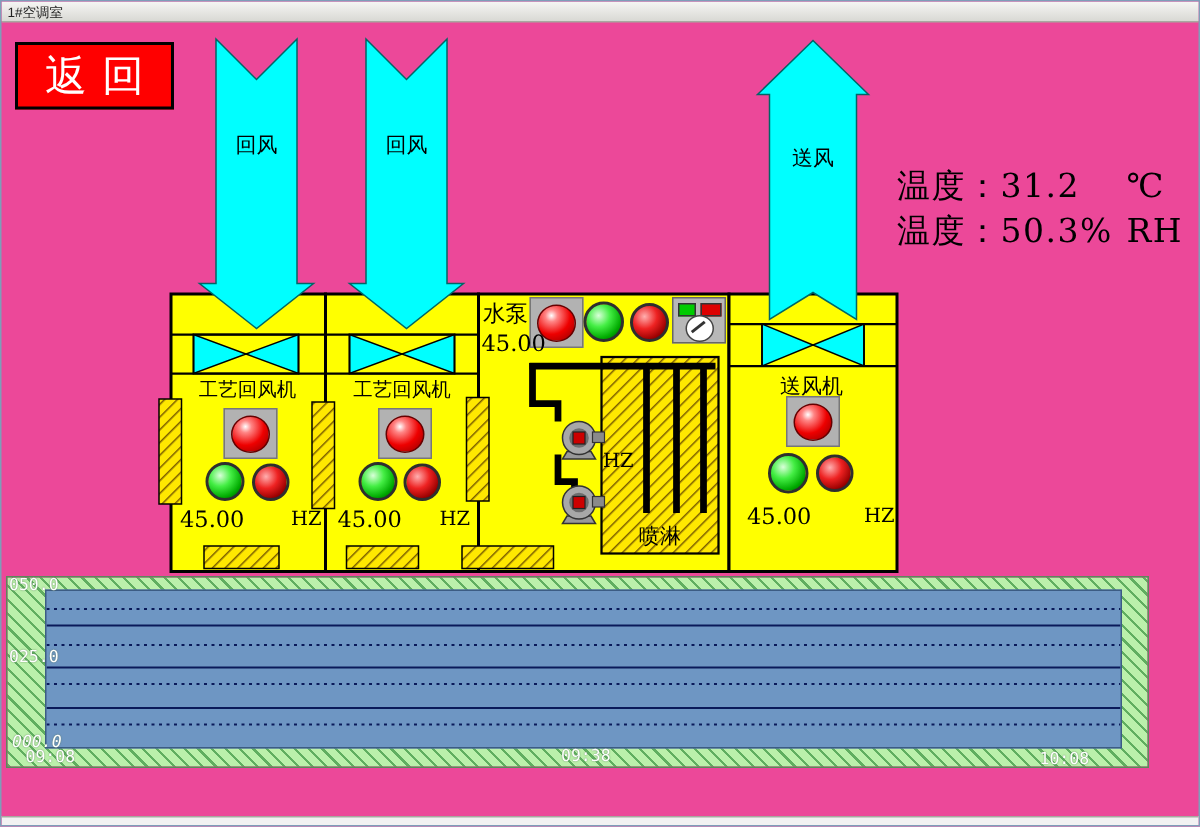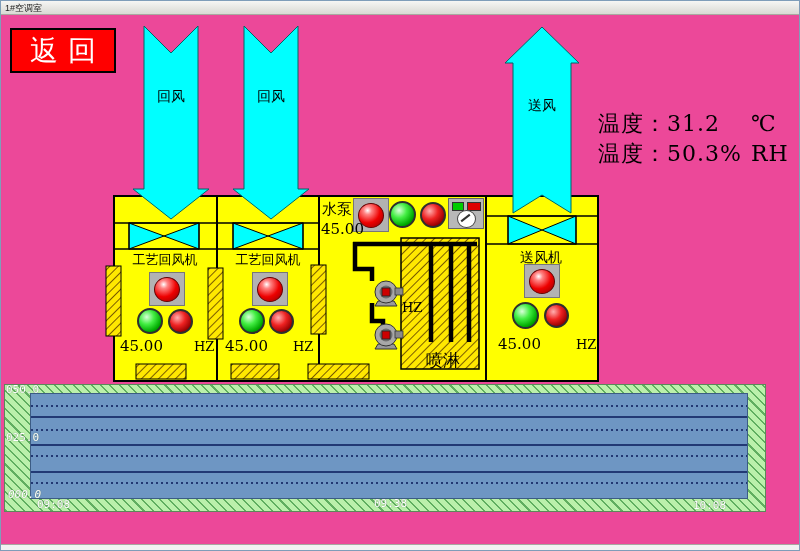--- a/index.html
+++ b/index.html
@@ -181,21 +181,21 @@
   </div>
   <div class="lbl readout-line" style="left:597px;top:138px;">
     <span>温度：</span><span class="val">50.3%</span><span>RH</span>
   </div>
 
   <div class="lbl unit-lbl ctr" style="left:118px;top:250px;width:92px;">工艺回风机</div>
   <div class="lbl unit-lbl ctr" style="left:221px;top:250px;width:92px;">工艺回风机</div>
   <div class="lbl" style="left:321px;top:199px;font-size:15px;">水泵</div>
   <div class="lbl ctr" style="left:502px;top:248px;width:76px;font-size:14px;">送风机</div>
   <div class="lbl" style="left:401px;top:299px;font-size:13px;">HZ</div>
-  <div class="lbl" style="left:425px;top:348px;font-size:17px;">喷淋</div>
+  <div class="lbl" style="left:425px;top:348px;font-size:14px;">喷淋</div>
 
   <div class="dome-sq" style="left:148px;top:271px;width:34px;height:32px;">
       <div class="dome"></div>
     </div>
   <div class="dome-sq" style="left:251px;top:271px;width:34px;height:32px;">
       <div class="dome"></div>
     </div>
   <div class="dome-sq" style="left:352px;top:197px;width:34px;height:32px;">
       <div class="dome"></div>
     </div>
@@ -239,18 +239,18 @@
         <line x1="0" y1="12" x2="716" y2="12"></line>
         <line x1="0" y1="36" x2="716" y2="36"></line>
         <line x1="0" y1="62" x2="716" y2="62"></line>
         <line x1="0" y1="89" x2="716" y2="89"></line>
       </g>
     </svg>
   </div>
   <div class="axis-lbl" style="left:5px;top:382px;">050.0</div>
   <div class="axis-lbl" style="left:5px;top:430px;">025.0</div>
   <div class="axis-lbl" style="left:7px;top:487px;font-style:italic;">000.0</div>
-  <div class="axis-lbl" style="left:16px;top:497px;margin-left:20px;">09:08</div>
+  <div class="axis-lbl" style="left:16px;top:497px;">09:08</div>
   <div class="axis-lbl" style="left:373px;top:496px;">09:38</div>
   <div class="axis-lbl" style="left:692px;top:498px;">10:08</div>
 
   <div class="bottom-strip"></div>
 </div>
 
 </body></html>

